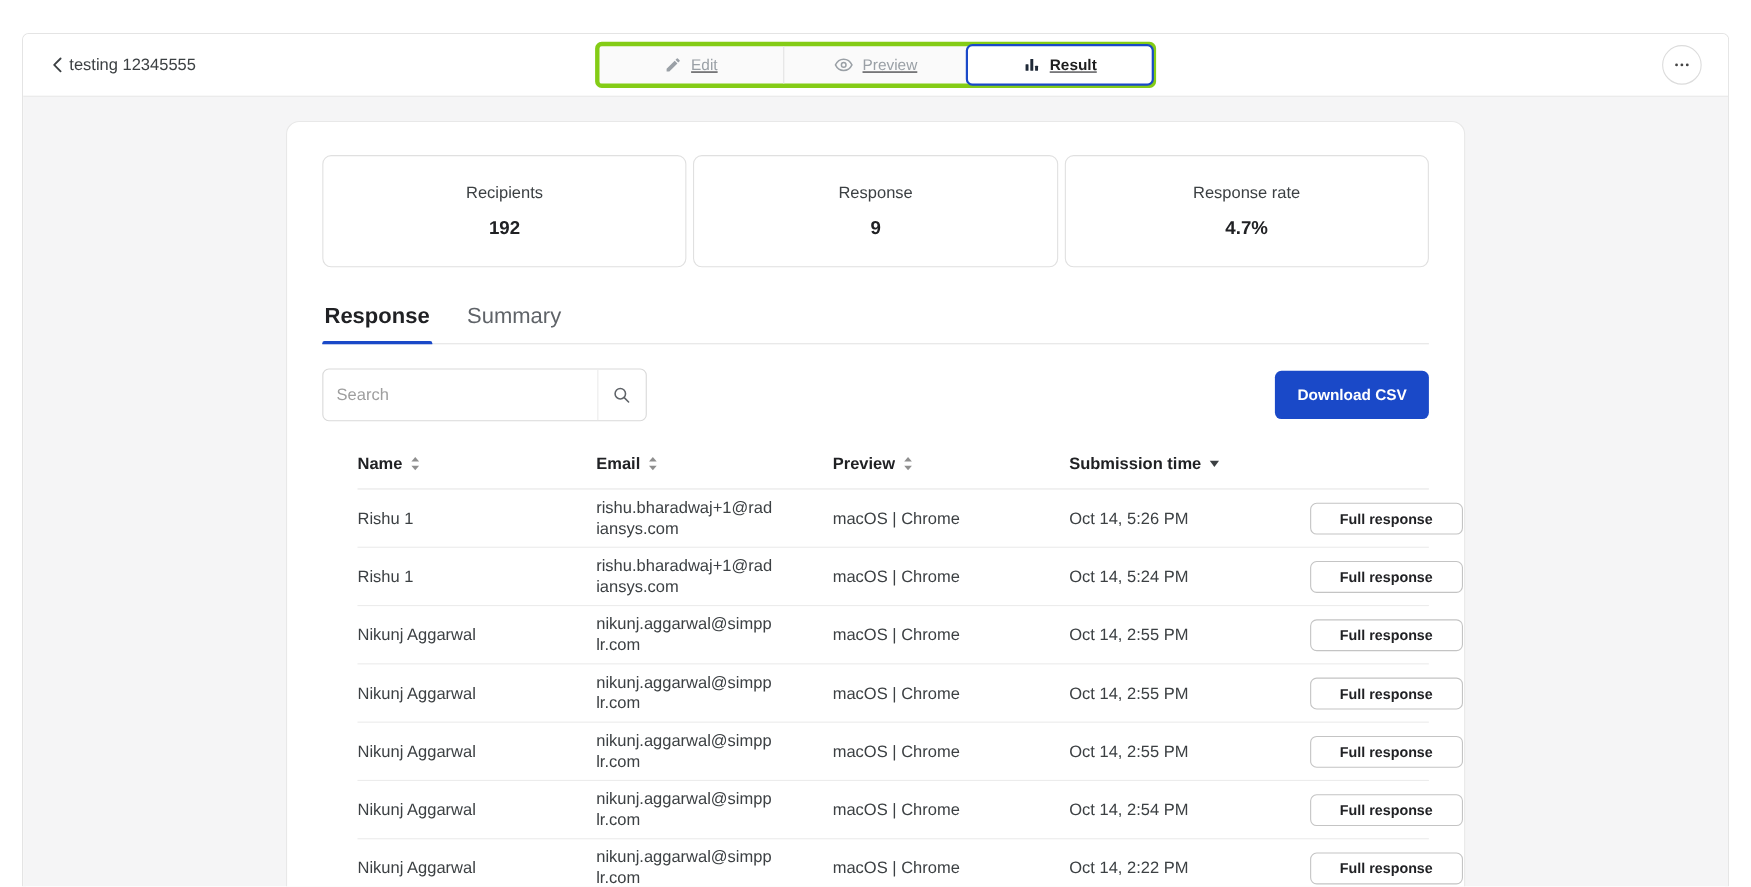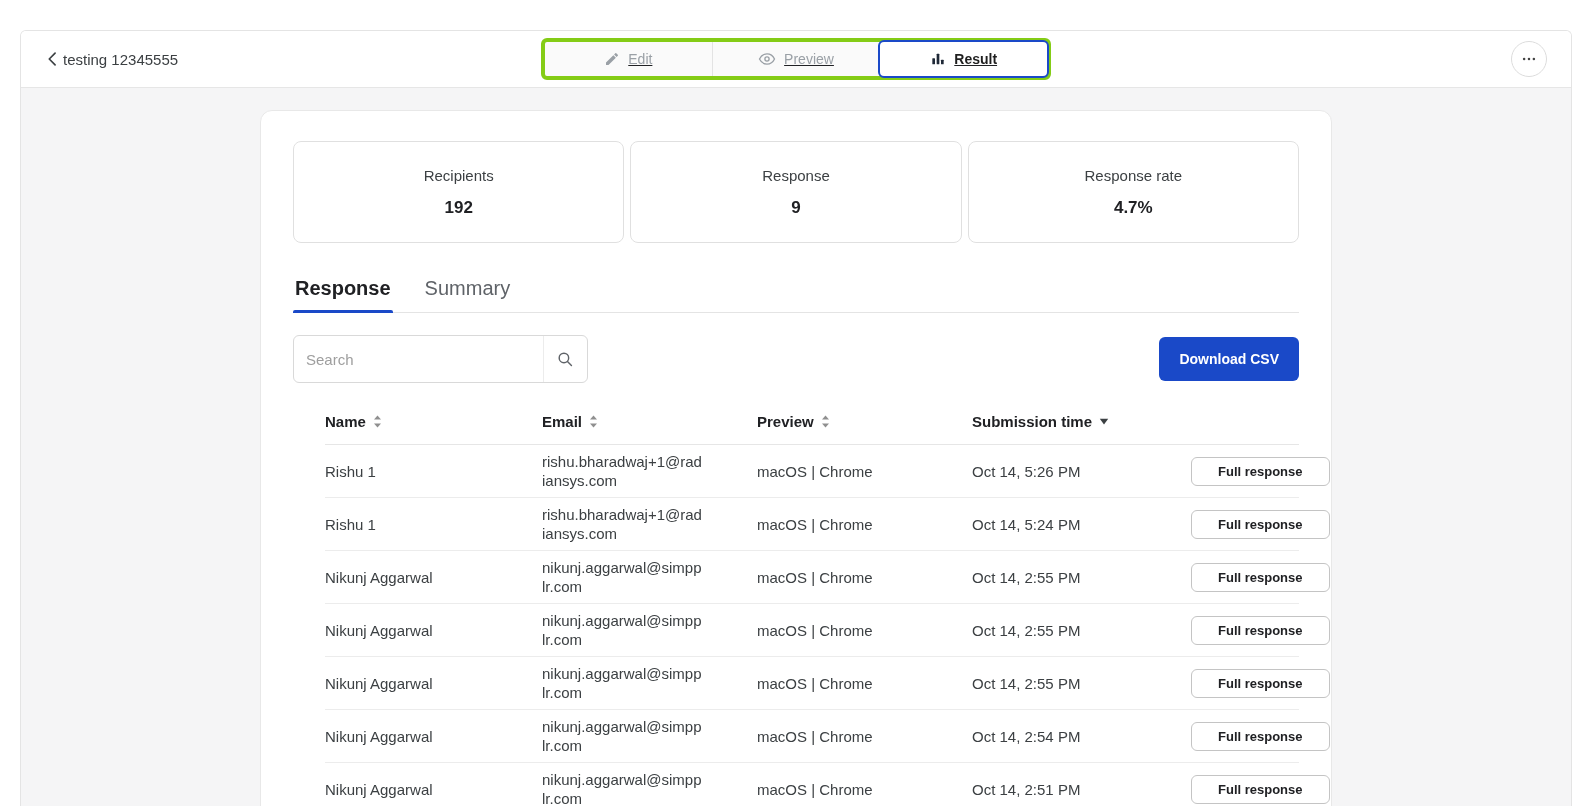--- a/index.html
+++ b/index.html
@@ -246,21 +246,21 @@
     <div>Oct 14, 2:54 PM</div>
     <div class="action-cell">
       <button class="full-response-btn">Full response</button>
     </div>
   </div>
 
   <div class="t-row">
     <div>Nikunj Aggarwal</div>
     <div class="email-cell"><span>nikunj.aggarwal@simpplr.com</span></div>
     <div>macOS | Chrome</div>
-    <div>Oct 14, 2:51 PM</div>
+    <div>Oct 14, 2:22 PM</div>
     <div class="action-cell">
       <button class="full-response-btn">Full response</button>
     </div>
   </div>
 </div>
       </div>
 
     </div>
   </div>
 </div>

